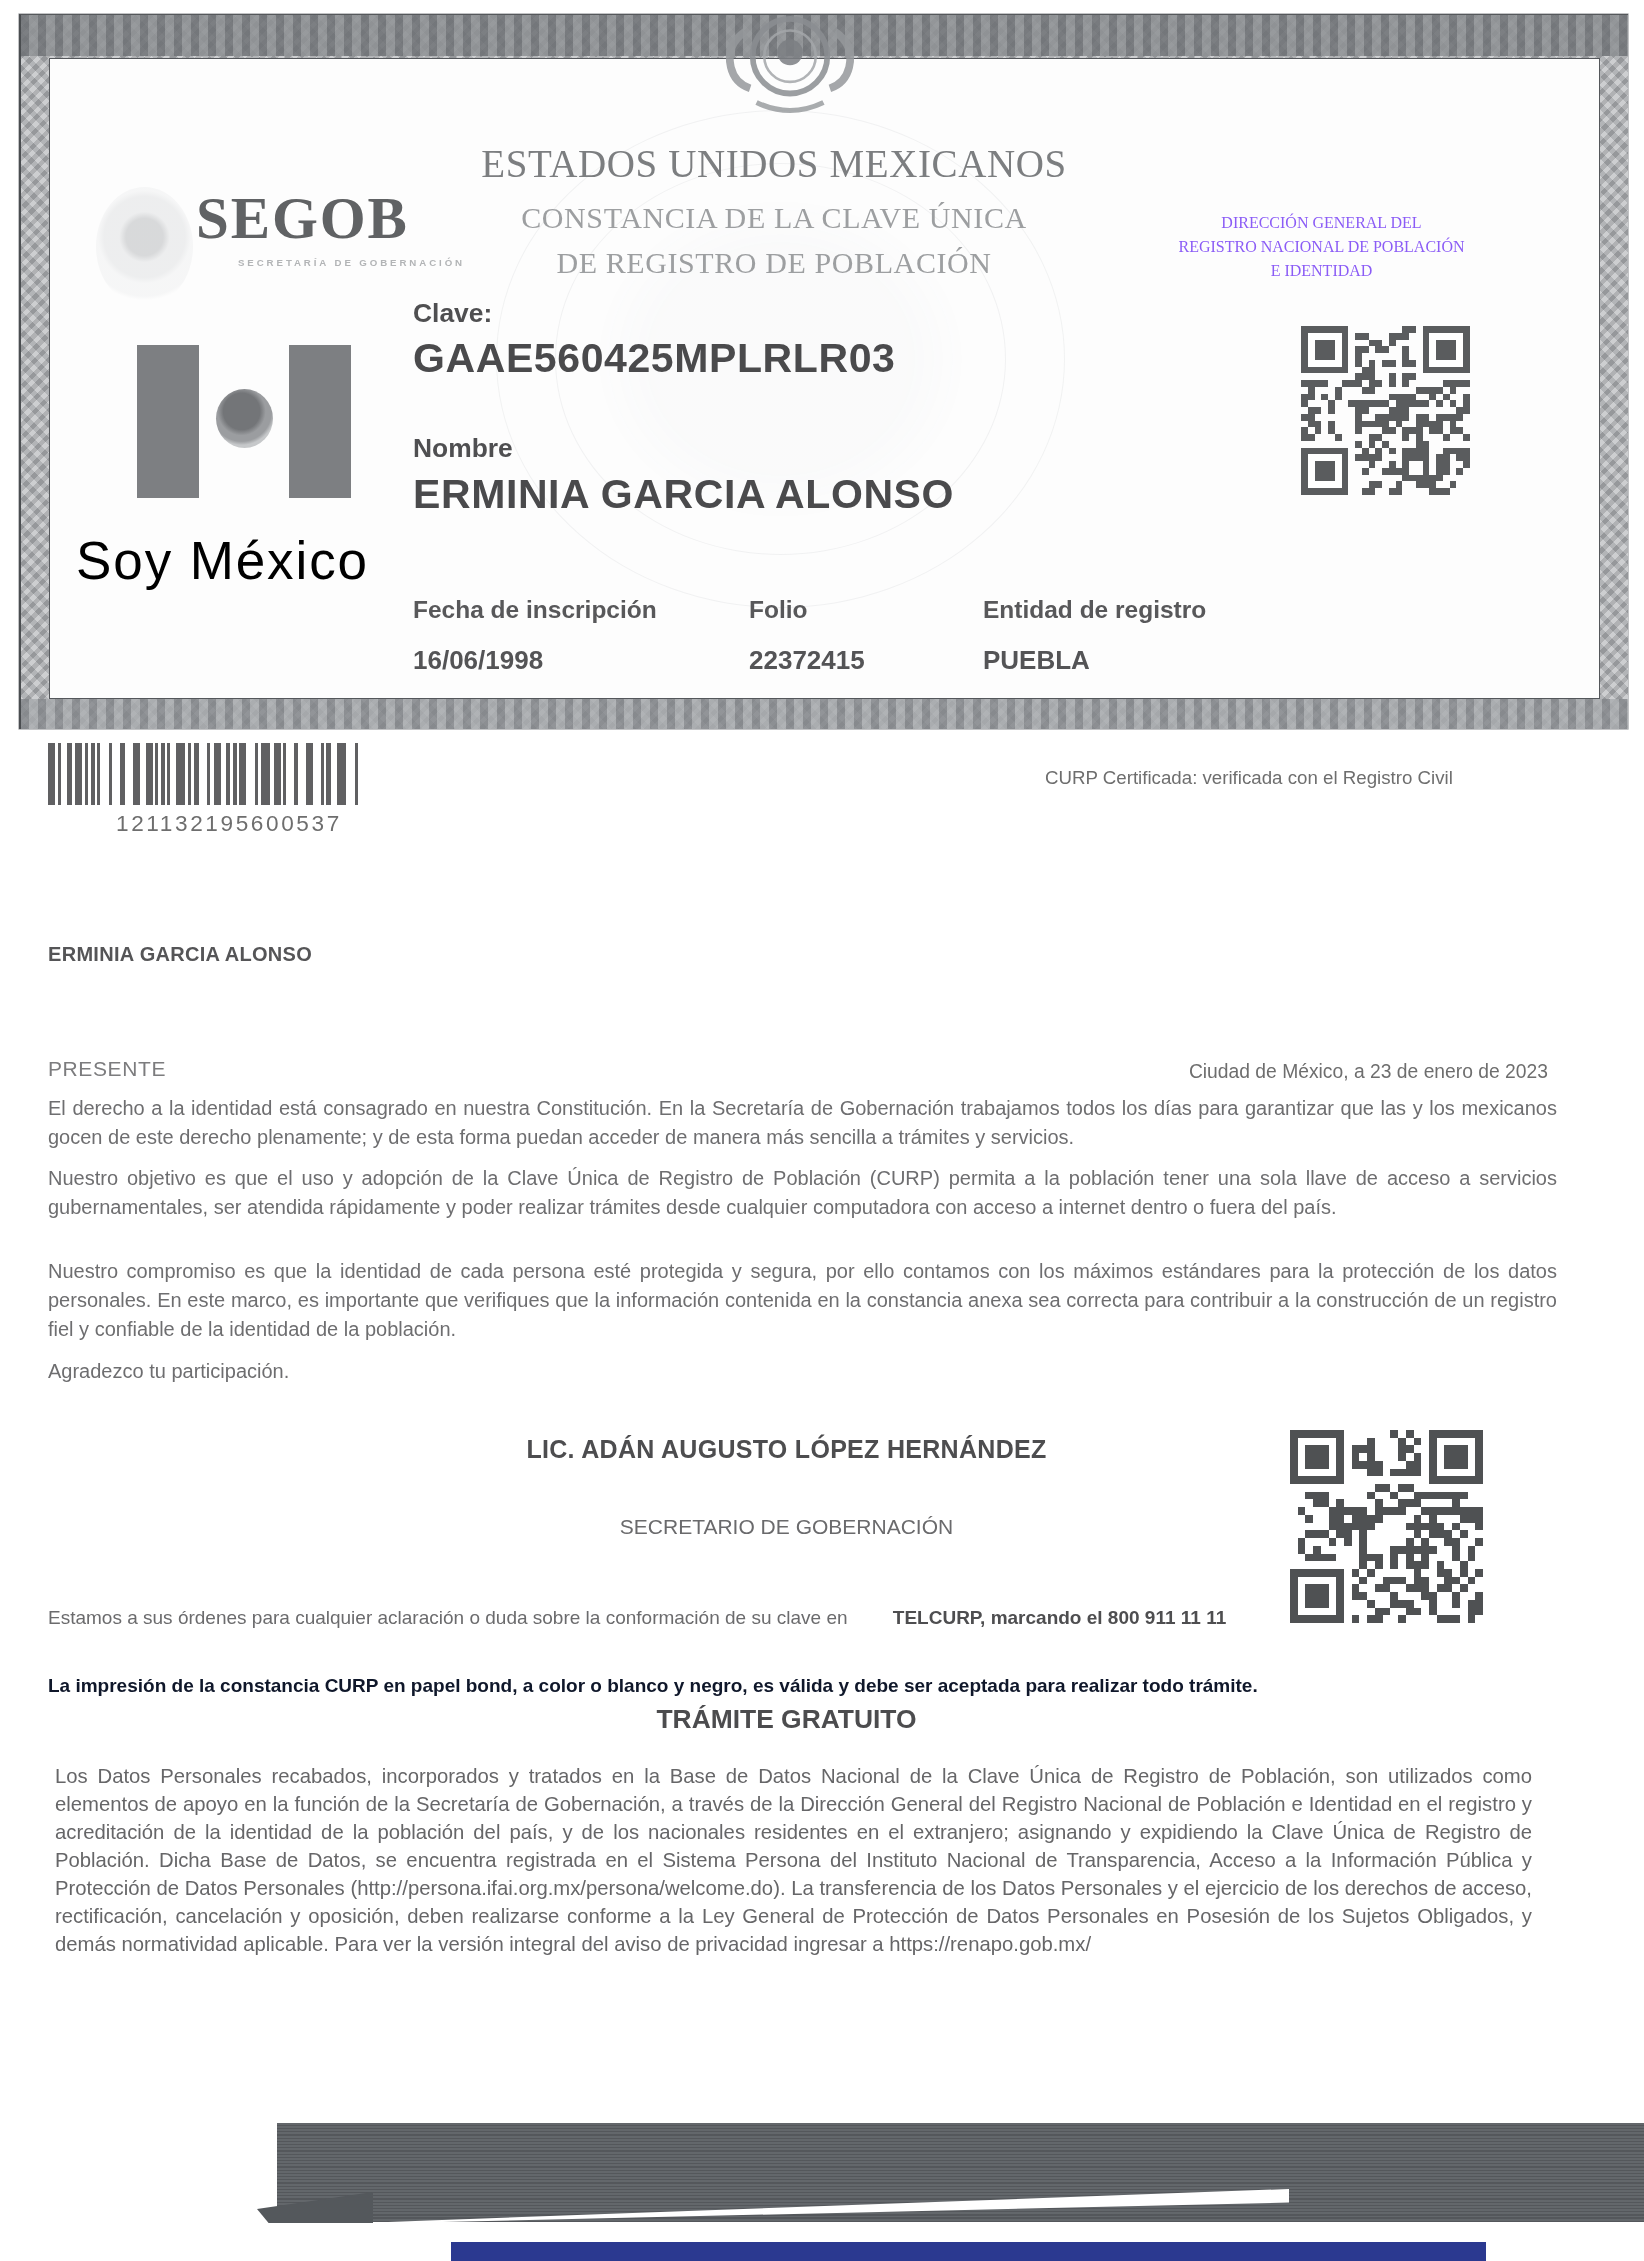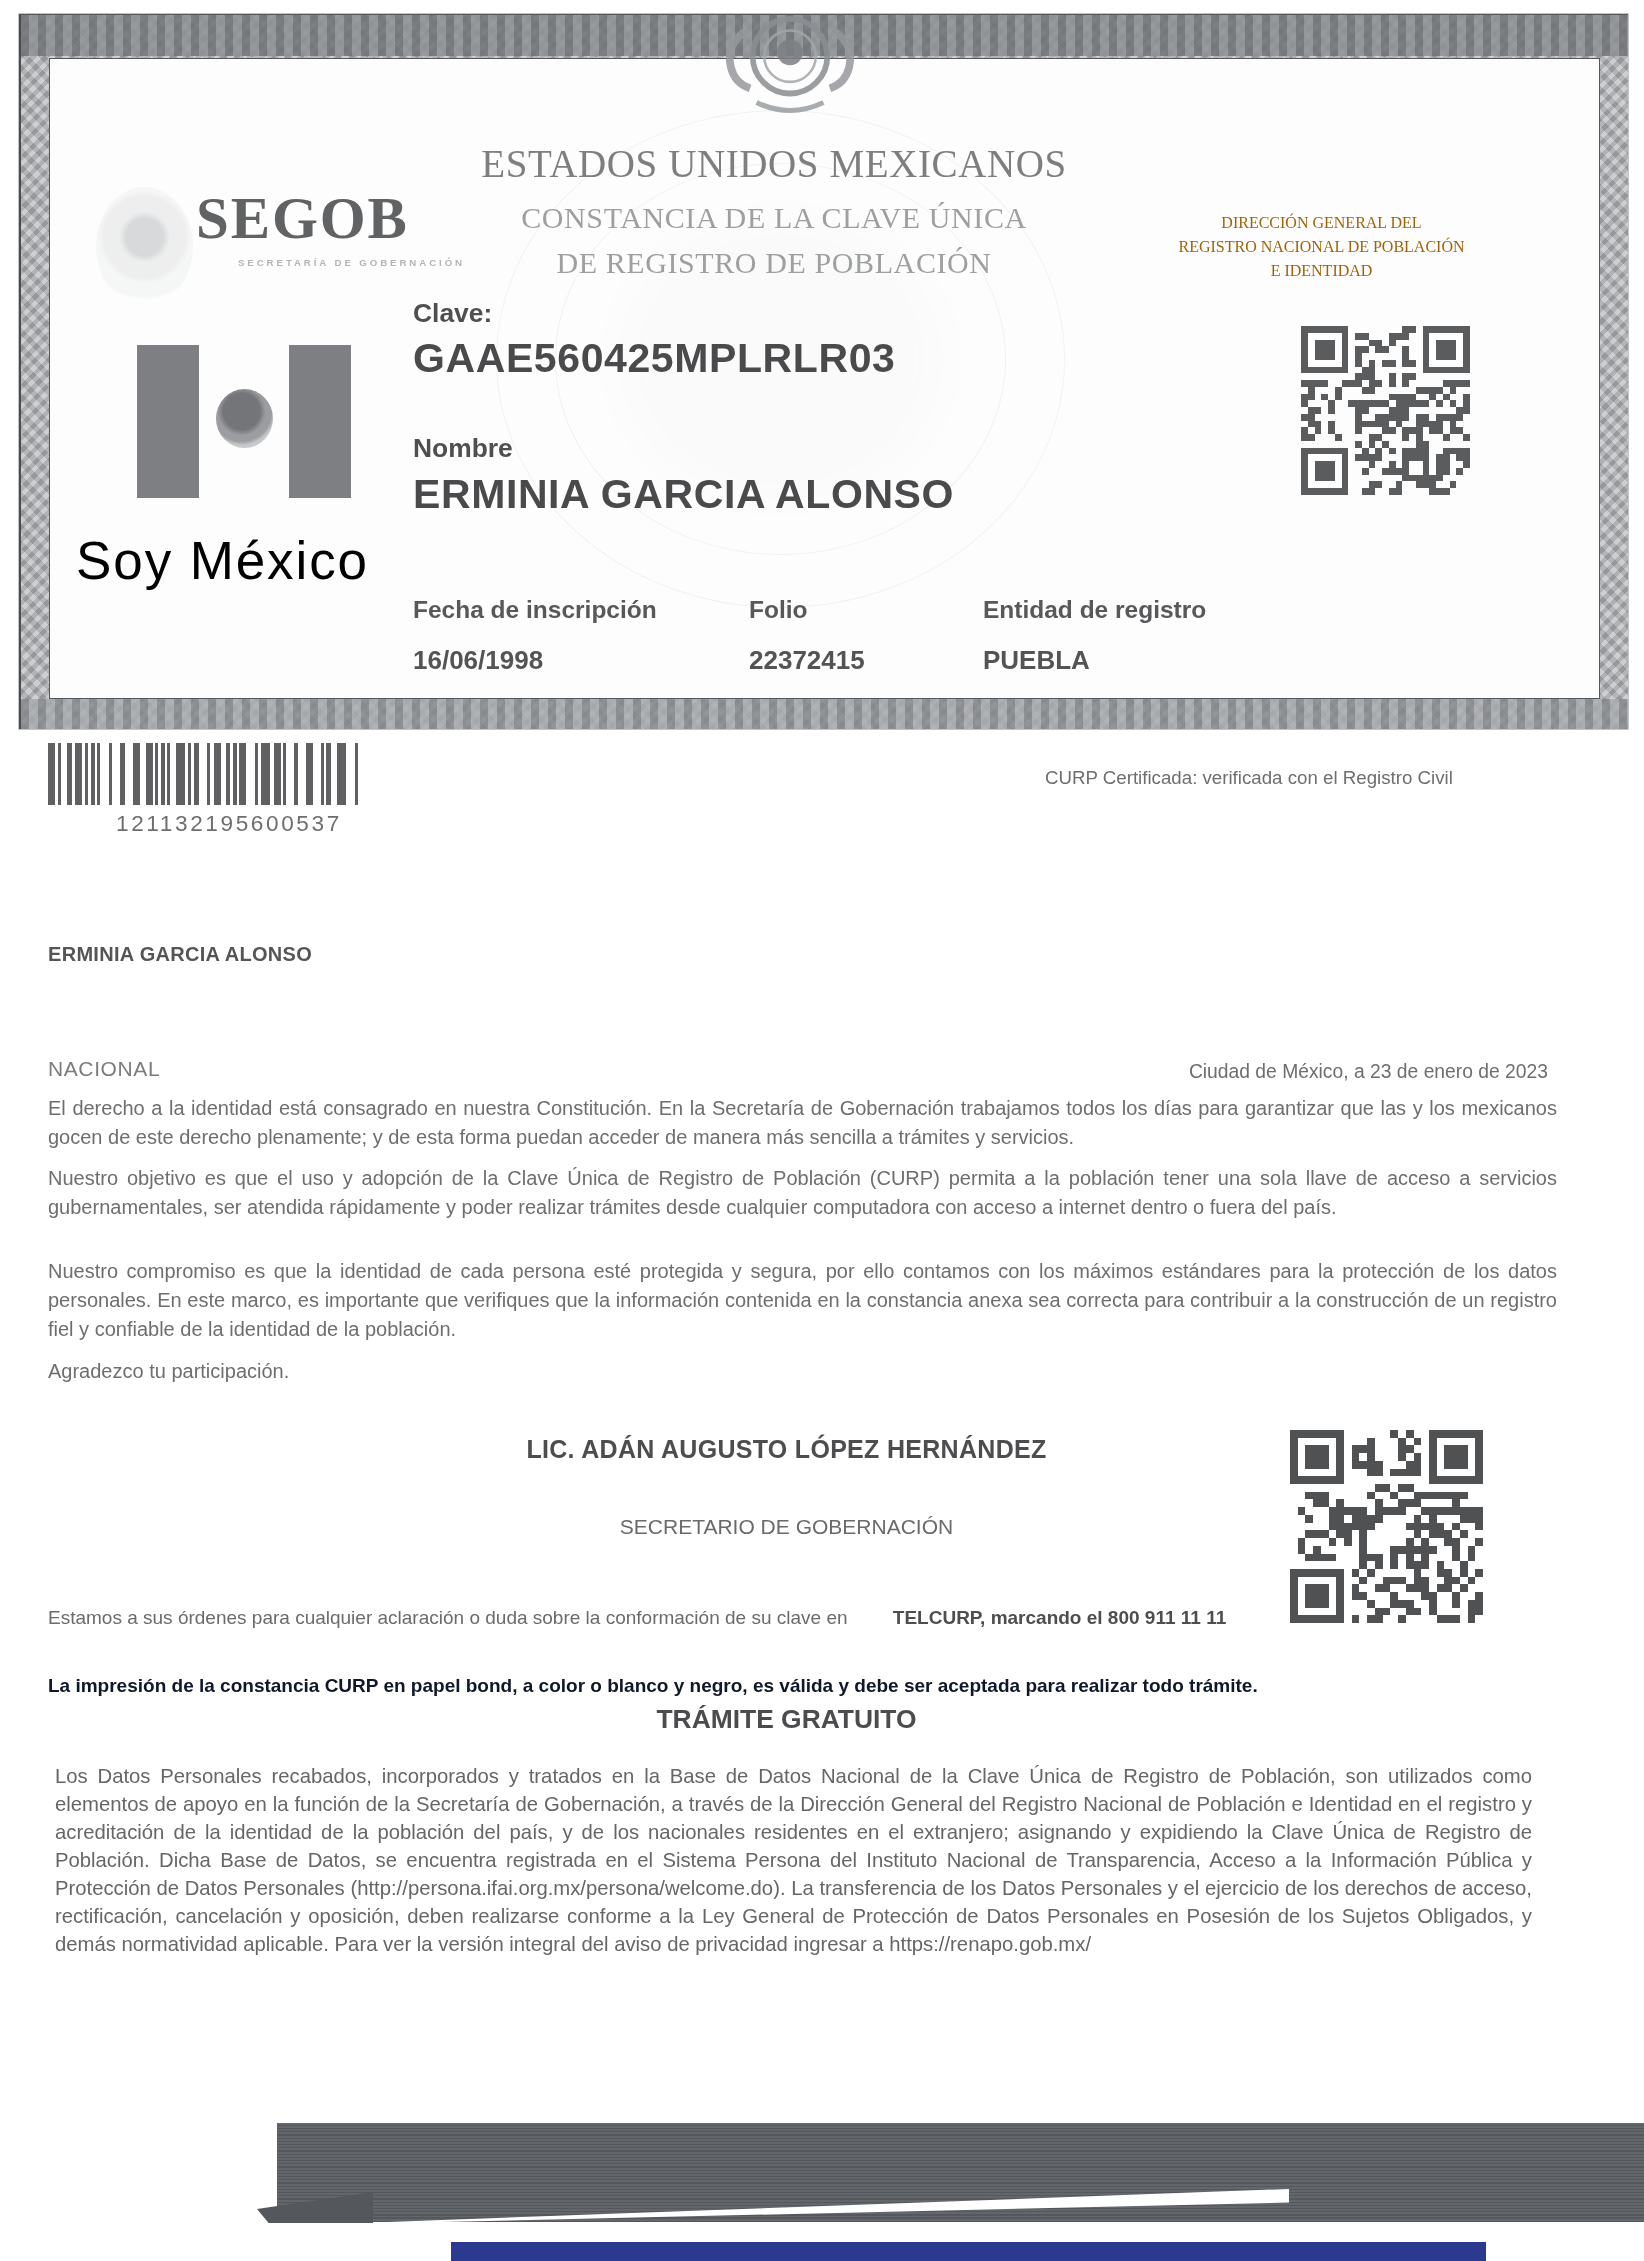--- a/index.html
+++ b/index.html
@@ -38,21 +38,21 @@
   .segob .sub{position:absolute;left:148px;top:73px;font-size:9.7px;letter-spacing:2.9px;color:#b2b4b6;font-weight:bold;}
 
   
   .country-title{position:absolute;left:400px;top:141px;width:748px;text-align:center;
     font-family:"Liberation Serif", serif;font-size:39px;color:#7c7e80;letter-spacing:0.6px;}
   .doc-title-1{position:absolute;left:400px;top:201px;width:748px;text-align:center;
     font-family:"Liberation Serif", serif;font-size:30px;color:#9d9fa1;letter-spacing:0.6px;}
   .doc-title-2{position:absolute;left:400px;top:246px;width:748px;text-align:center;
     font-family:"Liberation Serif", serif;font-size:30px;color:#9d9fa1;letter-spacing:0.6px;}
   .directorate{position:absolute;left:1167px;top:211px;width:309px;text-align:center;
-    font-family:"Liberation Serif", serif;font-size:16px;line-height:24px;color:#a16207;}
+    font-family:"Liberation Serif", serif;font-size:16px;line-height:24px;color:#8b5cf6;}
 
   
   .clave-label{position:absolute;left:413px;top:298px;font-size:26.4px;font-weight:bold;color:#4f4f51;}
   .clave-value{position:absolute;left:413px;top:335px;font-size:41px;font-weight:bold;color:#4a4a4c;letter-spacing:0.6px;}
   .nombre-label{position:absolute;left:413px;top:433px;font-size:26.4px;font-weight:bold;color:#4f4f51;}
   .nombre-value{position:absolute;left:413px;top:471px;font-size:41px;font-weight:bold;color:#4a4a4c;letter-spacing:0.6px;}
 
   
   .flag{position:absolute;left:137px;top:345px;width:214px;height:153px;}
   .flag .bar{position:absolute;top:0;width:62px;height:100%;background:#7d7f82;}
@@ -631,21 +631,21 @@
         <rect x="81.60" y="0" width="2.2" height="32"></rect>
         <rect x="86.40" y="0" width="0.8" height="32"></rect>
         <rect x="88.00" y="0" width="1.6" height="32"></rect>
         <rect x="91.40" y="0" width="3" height="32"></rect>
         <rect x="97.00" y="0" width="1.2" height="32"></rect>
       </svg></div>
   <div class="barcode-number">121132195600537</div>
   <div class="cert-note">CURP Certificada: verificada con el Registro Civil</div>
 
   <div class="recipient">ERMINIA GARCIA ALONSO</div>
-  <div class="salutation">NACIONAL</div>
+  <div class="salutation">PRESENTE</div>
   <div class="dateline">Ciudad de México, a 23 de enero de 2023</div>
 
   <p class="para p2">Nuestro objetivo es que el uso y adopción de la Clave Única de Registro de Población (CURP) permita a la población tener una sola llave de acceso a servicios gubernamentales, ser atendida rápidamente y poder realizar trámites desde cualquier computadora con acceso a internet dentro o fuera del país.</p>
   <p class="para p1">El derecho a la identidad está consagrado en nuestra Constitución. En la Secretaría de Gobernación trabajamos todos los días para garantizar que las y los mexicanos gocen de este derecho plenamente; y de esta forma puedan acceder de manera más sencilla a trámites y servicios.</p>
   <p class="para p3">Nuestro compromiso es que la identidad de cada persona esté protegida y segura, por ello contamos con los máximos estándares para la protección de los datos personales. En este marco, es importante que verifiques que la información contenida en la constancia anexa sea correcta para contribuir a la construcción de un registro fiel y confiable de la identidad de la población.</p>
   <div class="closing">Agradezco tu participación.</div>
 
   <div class="sig-name">LIC. ADÁN AUGUSTO LÓPEZ HERNÁNDEZ</div>
   <div class="sig-title">SECRETARIO DE GOBERNACIÓN</div>
 

